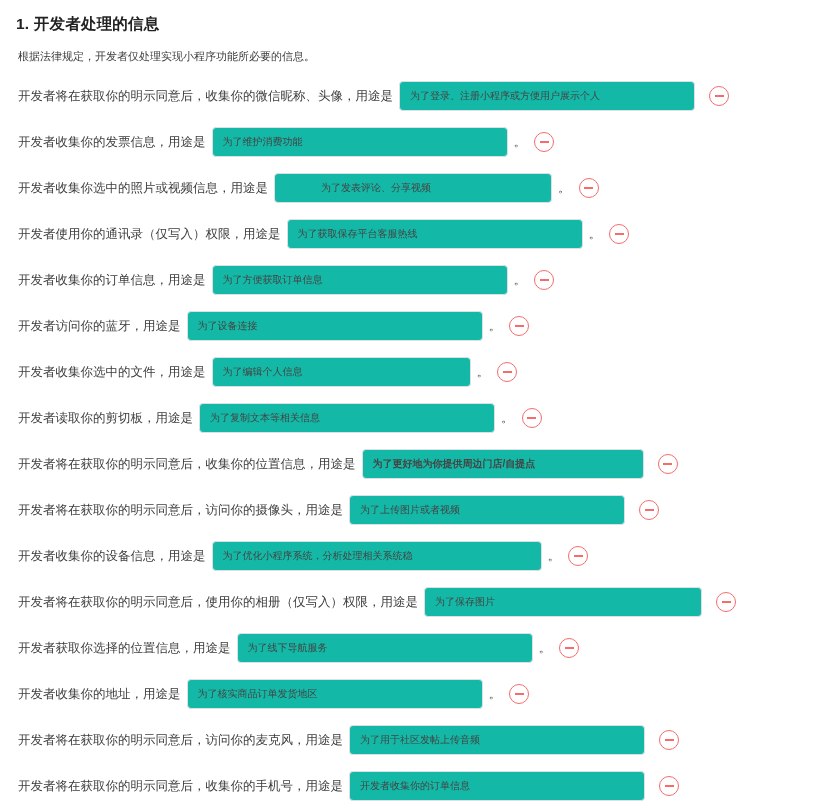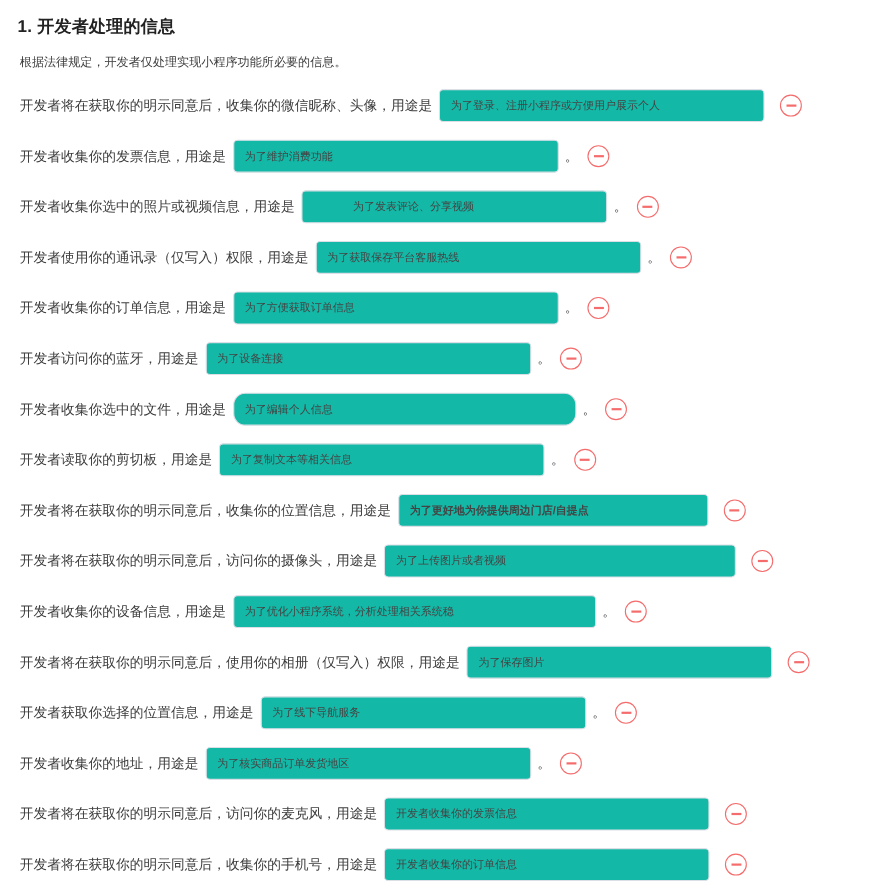--- a/index.html
+++ b/index.html
@@ -157,21 +157,21 @@
         <div class="field" style="width: 296px;">
           <span class="field-text">为了设备连接</span>
         </div>
         <span class="period">。</span>
         <span class="minus-btn">
           <span class="bar"></span>
         </span>
       </div>
       <div class="row">
         <span class="row-label">开发者收集你选中的文件，用途是</span>
-        <div class="field" style="width: 312px; border-radius: 11px;">
+        <div class="field" style="width: 259px;">
           <span class="field-text">为了编辑个人信息</span>
         </div>
         <span class="period">。</span>
         <span class="minus-btn">
           <span class="bar"></span>
         </span>
       </div>
       <div class="row">
         <span class="row-label">开发者读取你的剪切板，用途是</span>
         <div class="field" style="width: 296px;">
@@ -187,21 +187,21 @@
         <div class="field" style="width: 282px; font-weight: bold;">
           <span class="field-text">为了更好地为你提供周边门店/自提点</span>
         </div>
         <span style="display: inline-block; width: 14px;"></span>
         <span class="minus-btn">
           <span class="bar"></span>
         </span>
       </div>
       <div class="row">
         <span class="row-label">开发者将在获取你的明示同意后，访问你的摄像头，用途是</span>
-        <div class="field" style="width: 320px;">
+        <div class="field" style="width: 276px;">
           <span class="field-text">为了上传图片或者视频</span>
         </div>
         <span style="display: inline-block; width: 14px;"></span>
         <span class="minus-btn">
           <span class="bar"></span>
         </span>
       </div>
       <div class="row">
         <span class="row-label">开发者收集你的设备信息，用途是</span>
         <div class="field" style="width: 330px;">
@@ -238,21 +238,21 @@
           <span class="field-text">为了核实商品订单发货地区</span>
         </div>
         <span class="period">。</span>
         <span class="minus-btn">
           <span class="bar"></span>
         </span>
       </div>
       <div class="row">
         <span class="row-label">开发者将在获取你的明示同意后，访问你的麦克风，用途是</span>
         <div class="field" style="width: 296px;">
-          <span class="field-text">开发者收集你的发票信息</span>
+          <span class="field-text">为了用于社区发帖上传音频</span>
         </div>
         <span style="display: inline-block; width: 14px;"></span>
         <span class="minus-btn">
           <span class="bar"></span>
         </span>
       </div>
       <div class="row">
         <span class="row-label">开发者将在获取你的明示同意后，收集你的手机号，用途是</span>
         <div class="field" style="width: 296px;">
           <span class="field-text">开发者收集你的订单信息</span>

